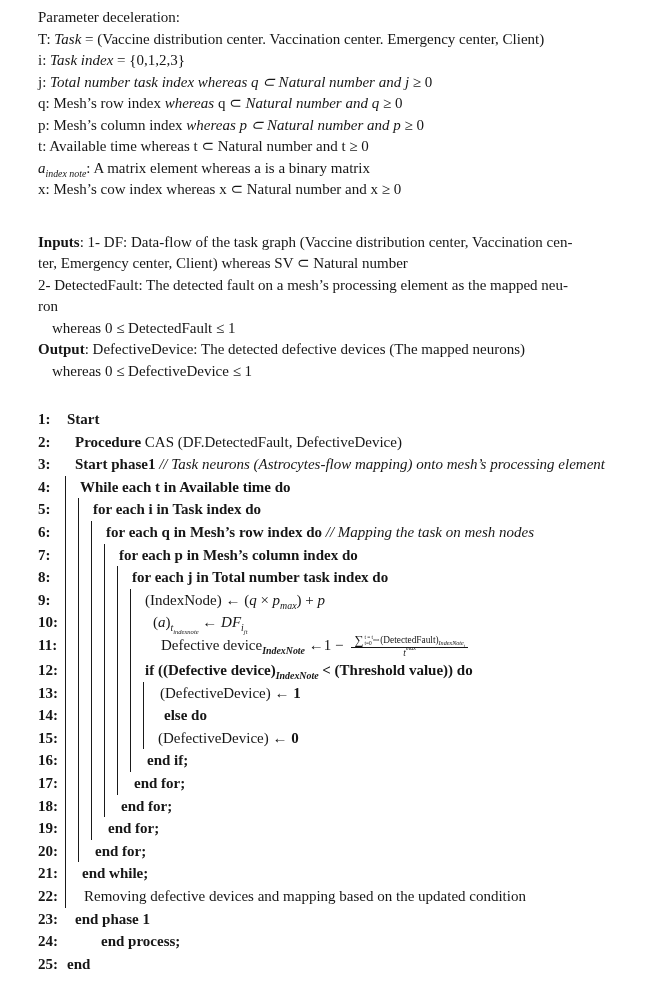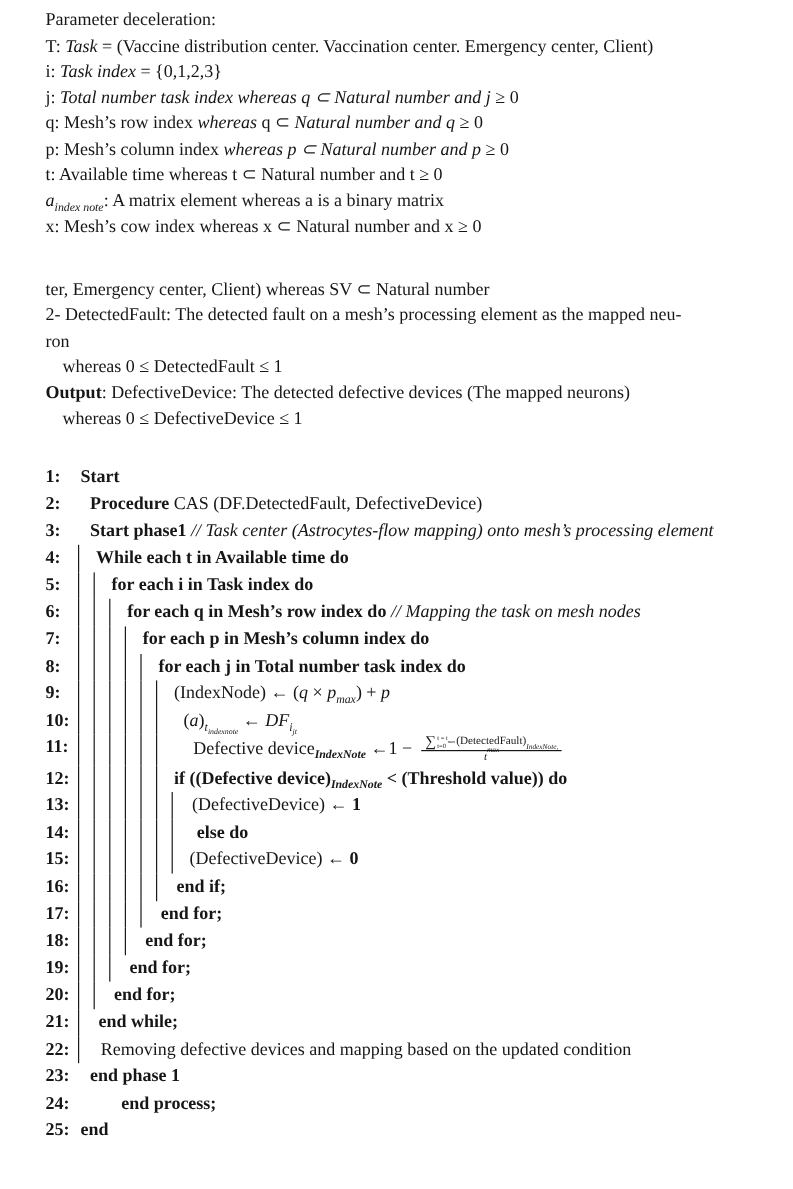--- a/index.html
+++ b/index.html
@@ -46,39 +46,40 @@
       <div class="pline"><span>T: </span><span class="i">Task</span><span> = (Vaccine distribution center. Vaccination center. Emergency center, Client)</span></div>
       <div class="pline"><span>i: </span><span class="i">Task index</span><span> = {0,1,2,3}</span></div>
       <div class="pline"><span>j: </span><span class="i">Total number task index whereas q ⊂ Natural number and j</span><span> ≥ 0</span></div>
       <div class="pline"><span>q: Mesh’s row index </span><span class="i">whereas</span><span> q ⊂ </span><span class="i">Natural number and q</span><span> ≥ 0</span></div>
       <div class="pline"><span>p: Mesh’s column index </span><span class="i">whereas p ⊂ Natural number and p</span><span> ≥ 0</span></div>
       <div class="pline"><span>t: Available time whereas t ⊂ Natural number and t ≥ 0</span></div>
       <div class="pline"><span class="i">a</span><sub><span class="i">index note</span></sub><span>: A matrix element whereas a is a binary matrix</span></div>
       <div class="pline"><span>x: Mesh’s cow index whereas x ⊂ Natural number and x ≥ 0</span></div>
     </div>
   <div class="io-section">
+      <div class="pline"><span class="b ">Inputs</span><span>: 1- DF: Data-flow of the task graph (Vaccine distribution center, Vaccination cen-</span></div>
       <div class="pline"><span>ter, Emergency center, Client) whereas SV ⊂ Natural number</span></div>
       <div class="pline"><span>2- DetectedFault: The detected fault on a mesh’s processing element as the mapped neu-</span></div>
       <div class="pline"><span>ron</span></div>
       <div class="pline" style="padding-left: 14px;"><span>whereas 0 ≤ DetectedFault ≤ 1</span></div>
       <div class="pline"><span class="b ">Output</span><span>: DefectiveDevice: The detected defective devices (The mapped neurons)</span></div>
       <div class="pline" style="padding-left: 14px;"><span>whereas 0 ≤ DefectiveDevice ≤ 1</span></div>
     </div>
   <div class="algo-section">
       <div class="algo-line">
         <span class="num">1:</span>
         <span class="content"><span class="b ">Start</span></span>
       </div>
       <div class="algo-line">
         <span class="num">2:</span>
         <span class="content" style="padding-left: 10px;"><span class="b ">Procedure</span><span> CAS (DF.DetectedFault, DefectiveDevice)</span></span>
       </div>
       <div class="algo-line">
         <span class="num">3:</span>
-        <span class="content" style="padding-left: 10px;"><span class="b ">Start phase1</span><span class="i"> // Task center (Astrocytes-flow mapping) onto mesh’s processing element</span></span>
+        <span class="content" style="padding-left: 10px;"><span class="b ">Start phase1</span><span class="i"> // Task neurons (Astrocytes-flow mapping) onto mesh’s processing element</span></span>
       </div>
       <div class="algo-line">
         <span class="num">4:</span>
         <span class="bar"></span>
         <span class="content" style="padding-left: 2px;"><span class="b ">While each t in Available time do</span></span>
       </div>
       <div class="algo-line">
         <span class="num">5:</span>
         <span class="bar"></span>
         <span class="bar"></span>

